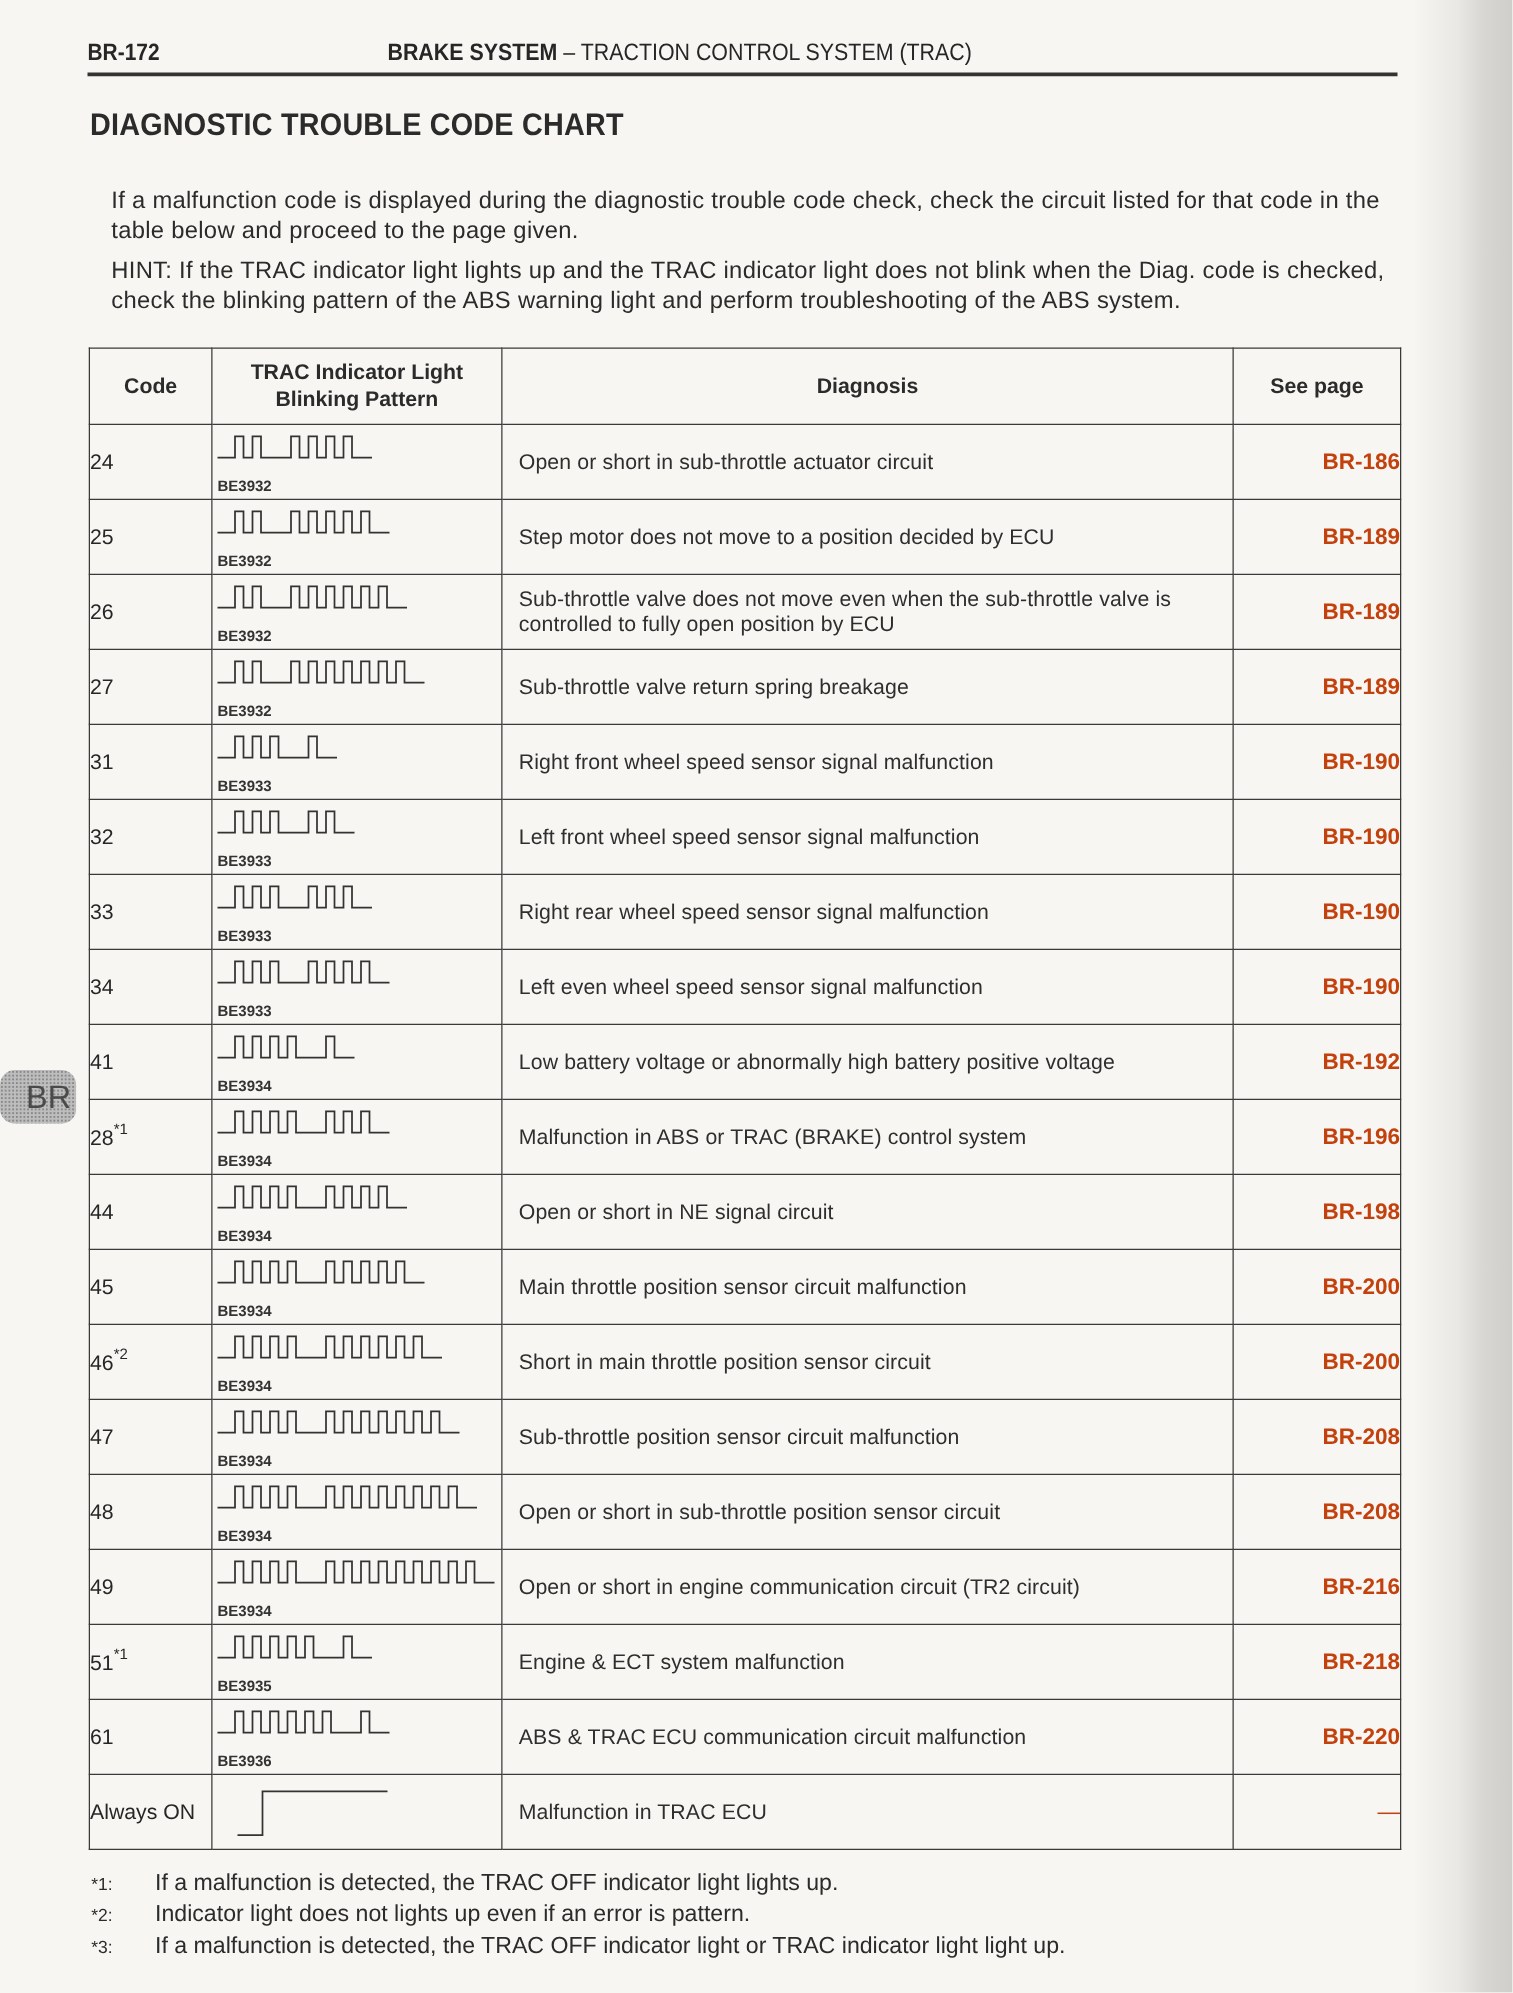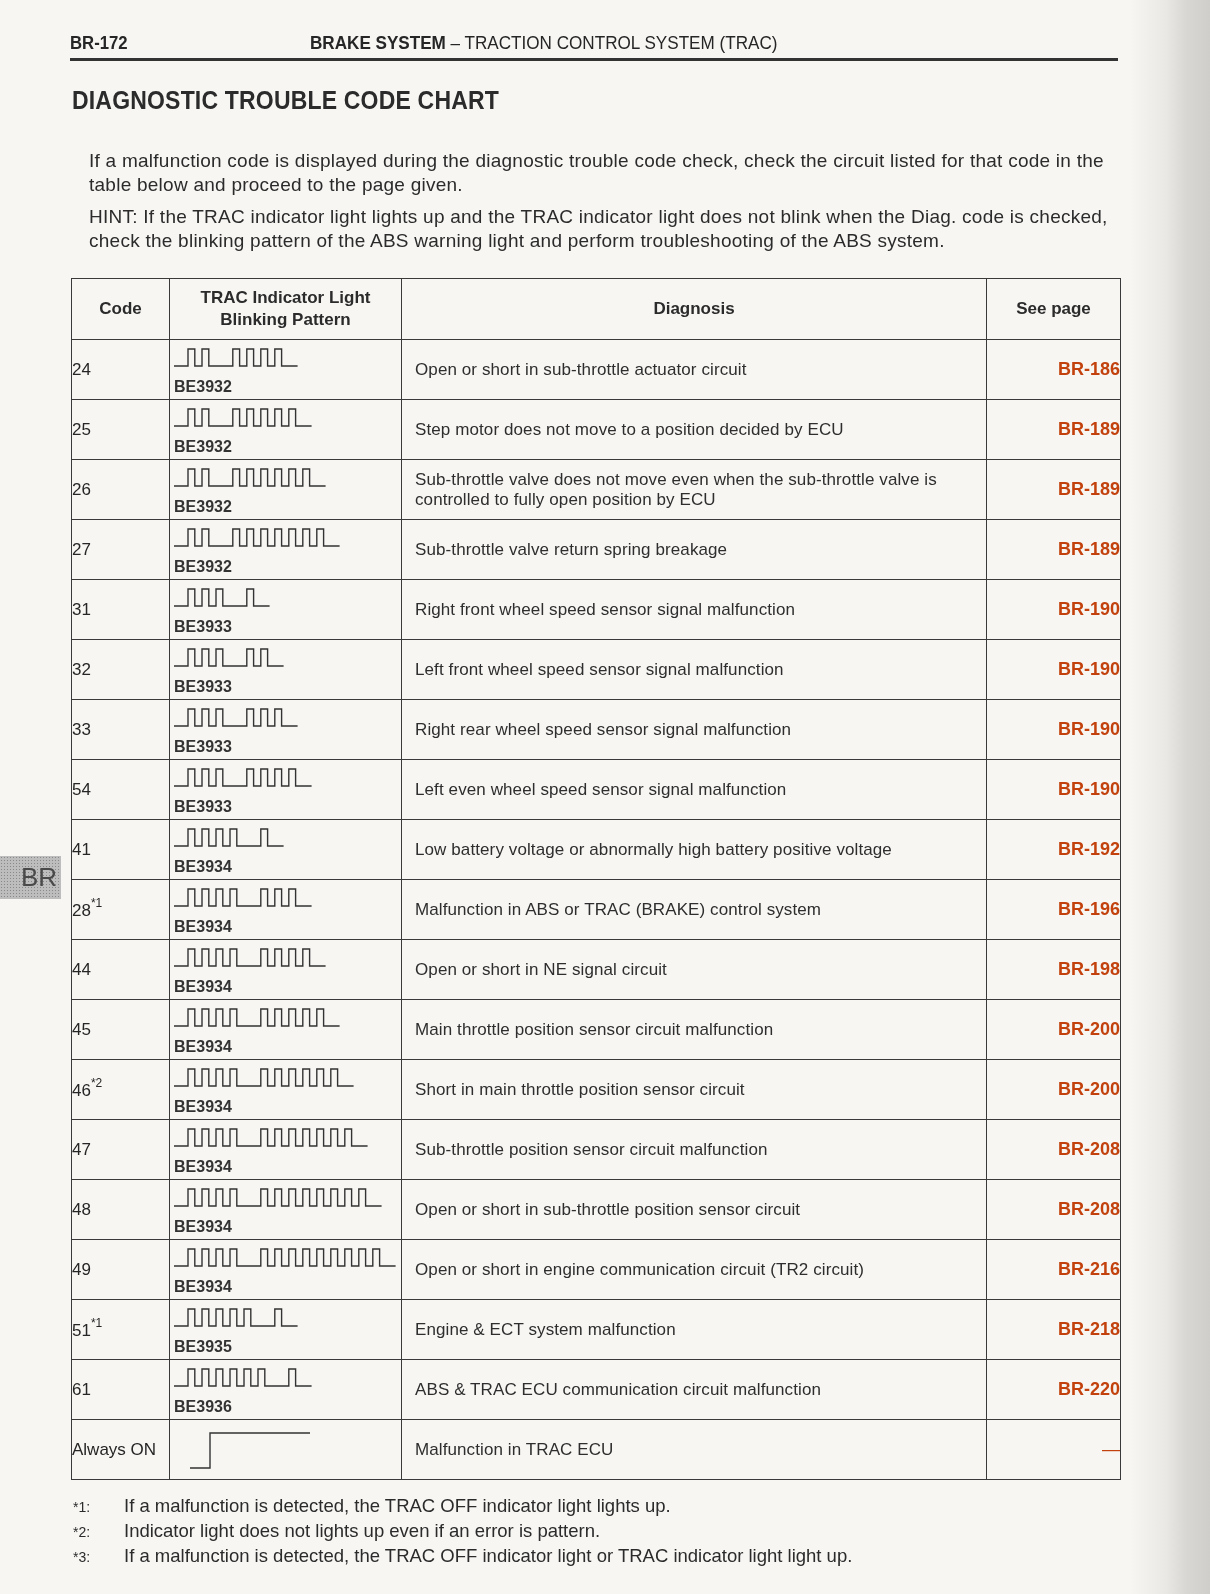--- a/index.html
+++ b/index.html
@@ -37,21 +37,21 @@
     font-size: 19px; line-height: 24px; color: #2b2b2b; letter-spacing: 0.25px;
   }
   .p1 { top: 133px; }
   .p2 { top: 189px; }
   .br-tab {
     position: absolute; left: 0; top: 856px; width: 61px; height: 43px;
     background-color: #bdbdbd;
     background-image: radial-gradient(#888 0.8px, transparent 0.9px);
     background-size: 3px 3px;
     font-size: 26px; color: #4a4a4a; line-height: 43px; text-align: right;
-    padding-right: 4px; box-sizing: border-box;
+    padding-right: 4px; box-sizing: border-box; border-radius: 12px;
   }
   table.dtc {
     position: absolute; left: 71px; top: 278px; width: 1049px;
     border-collapse: collapse; table-layout: fixed;
   }
   table.dtc td, table.dtc th {
     border: 1.6px solid #3a3a3a; padding: 0; vertical-align: middle;
   }
   table.dtc th {
     height: 60px; font-weight: bold; font-size: 17px; color: #2b2b2b;
@@ -59,21 +59,21 @@
   table.dtc td { height: 59px; }
   col.c-code { width: 98px; }
   col.c-pat { width: 232px; }
   col.c-diag { width: 585px; }
   col.c-page { width: 134px; }
   .cell-code { text-align: left; font-size: 17px; }
   .cell-code sup { font-size: 12px; position: relative; top: -2px; }
   .cell-pattern { position: relative; }
   .cell-pattern svg { position: absolute; left: 0; top: 0; }
   .cell-pattern .fig {
-    position: absolute; left: 4px; bottom: 3px; font-size: 16px; font-weight: bold; color: #333;
+    position: absolute; left: 4px; bottom: 3px; font-size: 12px; font-weight: bold; color: #333;
   }
   .cell-diag { font-size: 17px; line-height: 20px; padding-left: 13px !important; color: #2e2e2e; letter-spacing: 0.1px; }
   .cell-page { text-align: right; font-size: 18px; font-weight: bold; color: #c2410c; }
   .th-pattern { line-height: 22px; }
   .footnotes {
     position: absolute; left: 73px; top: 1494px; width: 1050px;
     font-size: 18.5px; line-height: 24px; color: #2b2b2b;
   }
   .fn { display: flex; }
   .fn .mark { width: 51px; font-size: 14px; padding-top: 1px; }
@@ -186,21 +186,21 @@
         <td class="cell-pattern">
           <svg width="232" height="59">
             <path fill="none" stroke="#333" stroke-width="1.4" d="M 4 26 L 18 26 L 18 9 L 24.8 9 L 24.8 26 L 32 26 L 32 9 L 38.8 9 L 38.8 26 L 46 26 L 46 9 L 52.8 9 L 52.8 26 L 76.8 26 L 76.8 9 L 83.6 9 L 83.6 26 L 90.8 26 L 90.8 9 L 97.6 9 L 97.6 26 L 104.8 26 L 104.8 9 L 111.6 9 L 111.6 26 L 127.6 26"></path>
           </svg>
           <span class="fig">BE3933</span>
         </td>
         <td class="cell-diag">Right rear wheel speed sensor signal malfunction</td>
         <td class="cell-page">BR-190</td>
       </tr>
       <tr>
-        <td class="cell-code"><span>54</span></td>
+        <td class="cell-code"><span>34</span></td>
         <td class="cell-pattern">
           <svg width="232" height="59">
             <path fill="none" stroke="#333" stroke-width="1.4" d="M 4 26 L 18 26 L 18 9 L 24.8 9 L 24.8 26 L 32 26 L 32 9 L 38.8 9 L 38.8 26 L 46 26 L 46 9 L 52.8 9 L 52.8 26 L 76.8 26 L 76.8 9 L 83.6 9 L 83.6 26 L 90.8 26 L 90.8 9 L 97.6 9 L 97.6 26 L 104.8 26 L 104.8 9 L 111.6 9 L 111.6 26 L 118.8 26 L 118.8 9 L 125.6 9 L 125.6 26 L 141.6 26"></path>
           </svg>
           <span class="fig">BE3933</span>
         </td>
         <td class="cell-diag">Left even wheel speed sensor signal malfunction</td>
         <td class="cell-page">BR-190</td>
       </tr>
       <tr>

